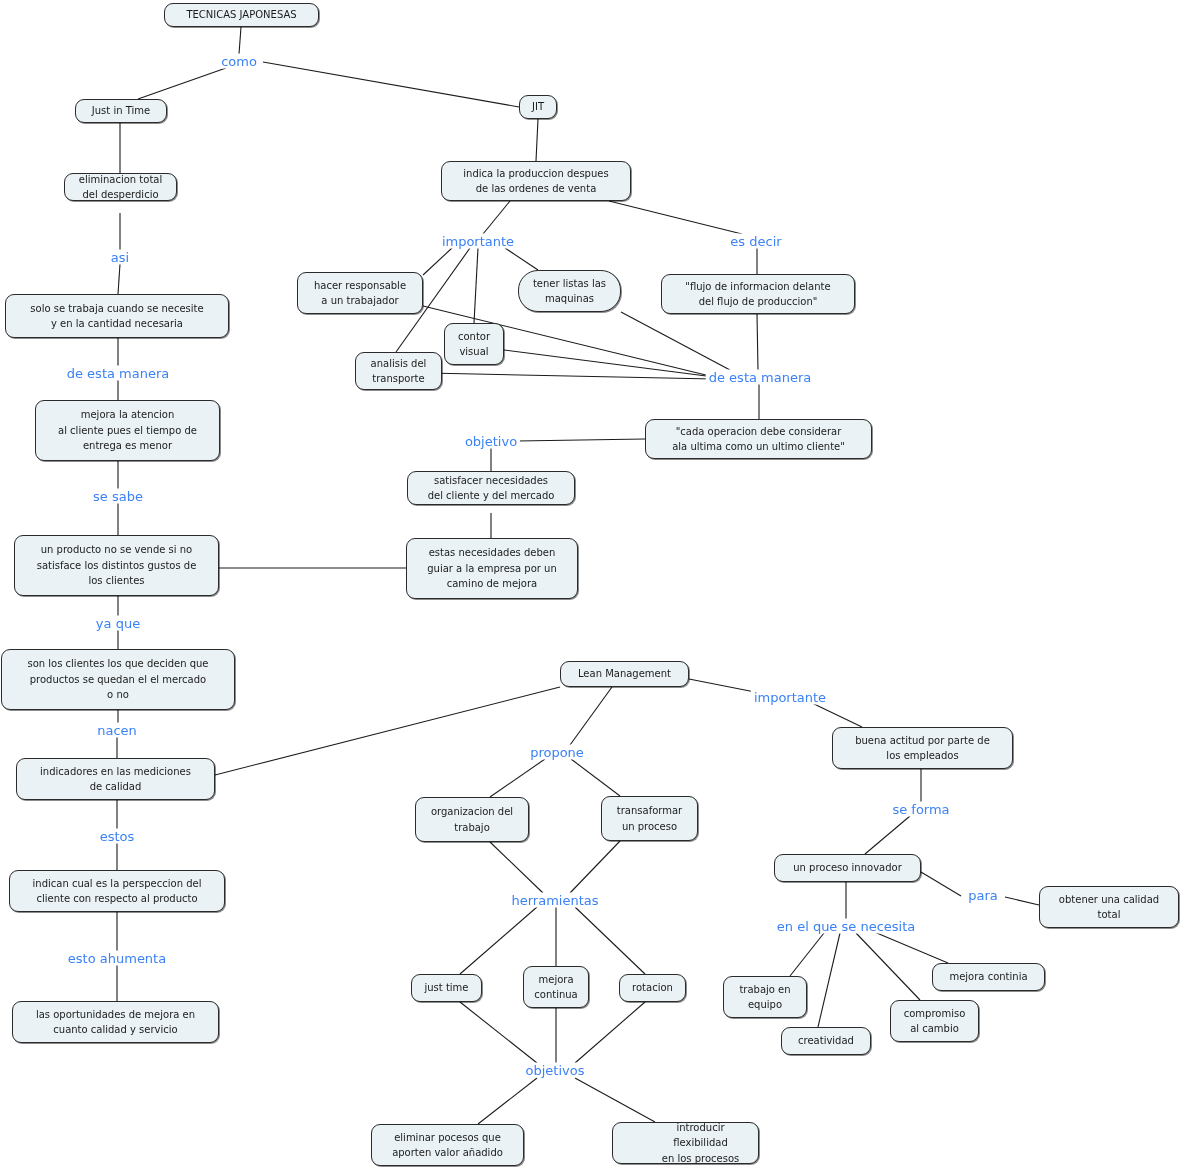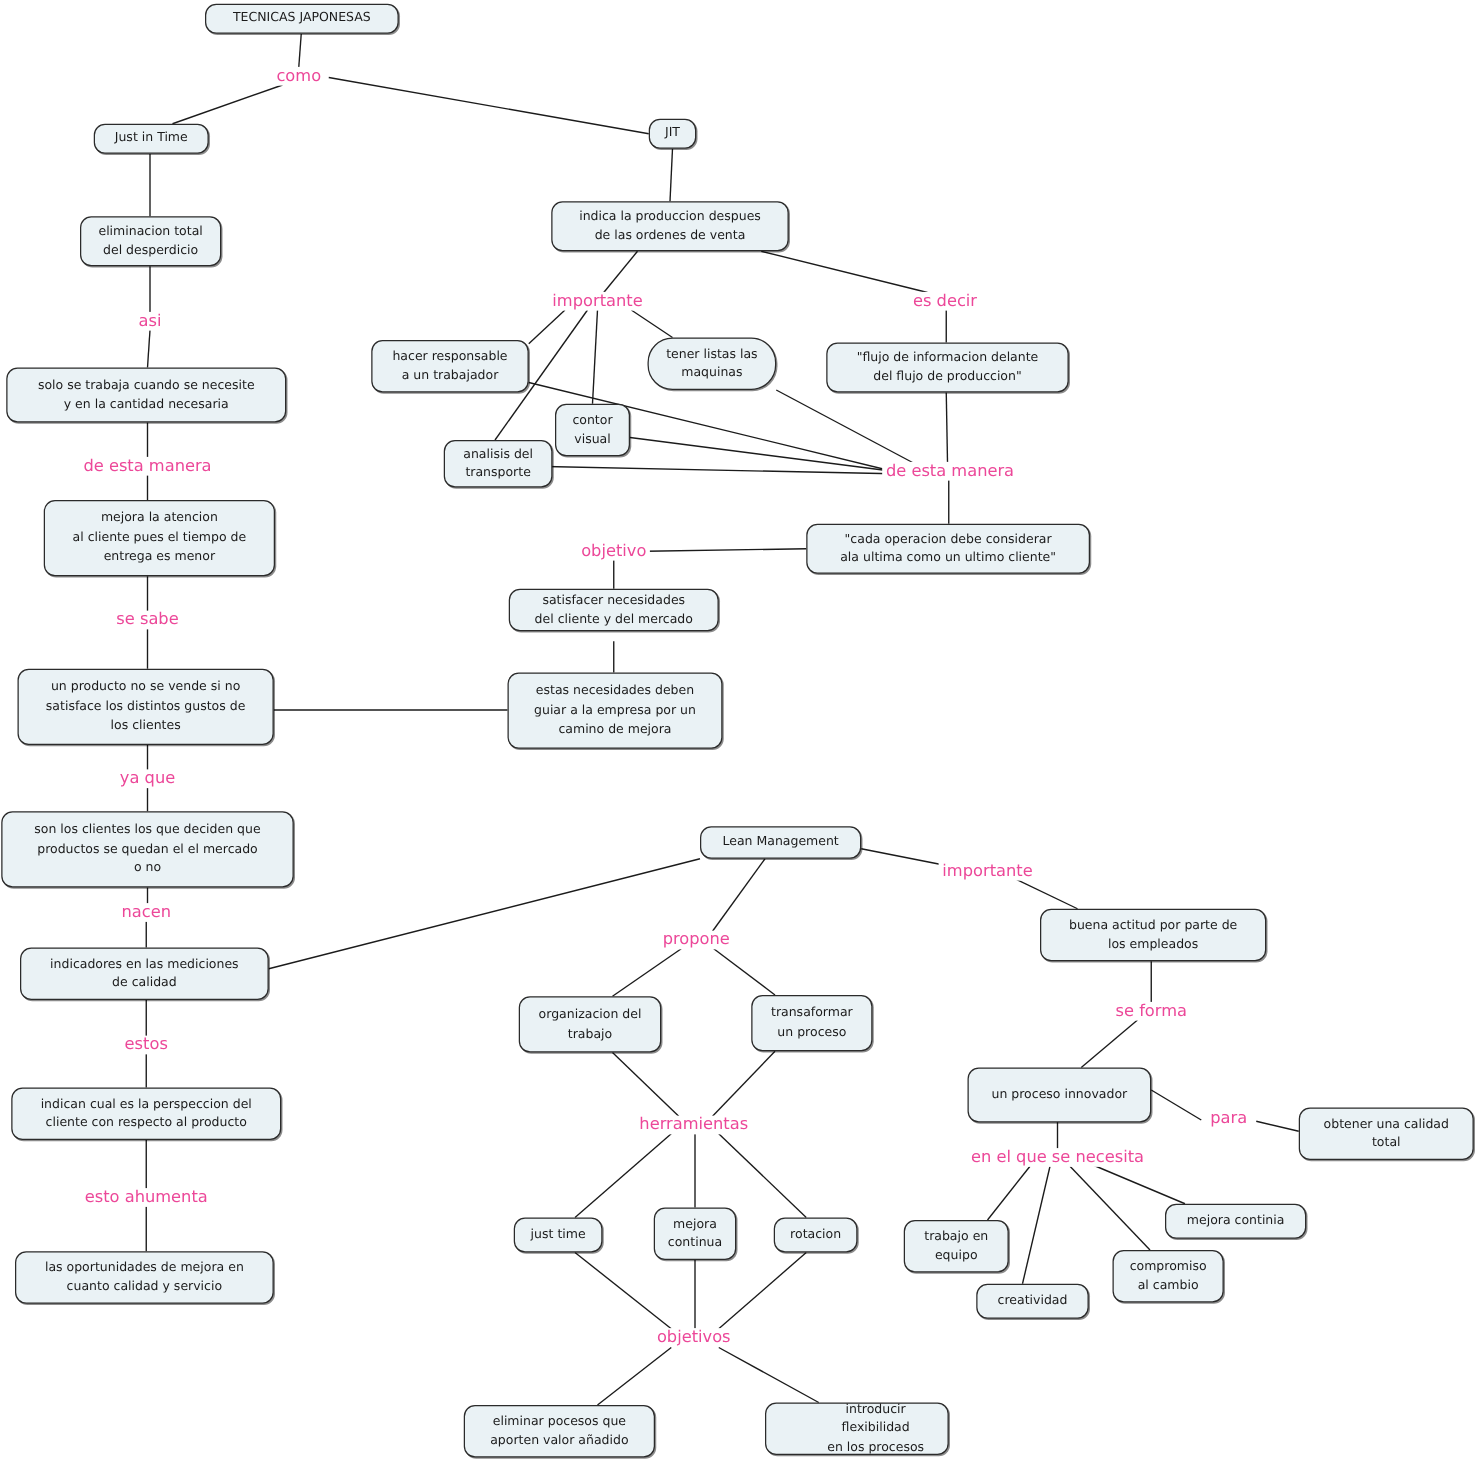--- a/index.html
+++ b/index.html
@@ -38,21 +38,21 @@
     display: flex;
     align-items: center;
     justify-content: center;
     padding: 2px 7px;
     white-space: pre-line;
     box-shadow: 1px 1px 0 rgba(0,0,0,0.45);
   }
   .linklabel {
     position: absolute;
     background: #ffffff;
-    color: #ec4899;
+    color: #3b82f6;
     font-size: 13px;
     line-height: 15px;
     text-align: center;
     white-space: nowrap;
     padding: 0 3px;
     transform: translate(-50%, -50%);
   }
 </style>
 </head>
 <body>
@@ -118,21 +118,21 @@
       <polyline points="460,1002 537,1063" fill="none" stroke="#1b1b1b" stroke-width="1.1"></polyline>
       <polyline points="556,1008 556,1063" fill="none" stroke="#1b1b1b" stroke-width="1.1"></polyline>
       <polyline points="645,1002 575,1063" fill="none" stroke="#1b1b1b" stroke-width="1.1"></polyline>
       <polyline points="537,1078 478,1124" fill="none" stroke="#1b1b1b" stroke-width="1.1"></polyline>
       <polyline points="575,1078 655,1122" fill="none" stroke="#1b1b1b" stroke-width="1.1"></polyline>
     </svg>
   <div id="nodes-layer">
       <div class="node" style="left: 164px; top: 3px; width: 155px; height: 24px;">TECNICAS JAPONESAS</div>
       <div class="node" style="left: 75px; top: 99px; width: 92px; height: 24px;">Just in Time</div>
       <div class="node" style="left: 519px; top: 95px; width: 38px; height: 24px;">JIT</div>
-      <div class="node" style="left: 64px; top: 173px; width: 113px; height: 40px;">eliminacion total
+      <div class="node" style="left: 64px; top: 173px; width: 113px; height: 28px;">eliminacion total
 del desperdicio</div>
       <div class="node" style="left: 441px; top: 161px; width: 190px; height: 40px;">indica la produccion despues
 de las ordenes de venta</div>
       <div class="node" style="left: 5px; top: 294px; width: 224px; height: 44px;">solo se trabaja cuando se necesite
 y en la cantidad necesaria</div>
       <div class="node" style="left: 297px; top: 272px; width: 126px; height: 42px;">hacer responsable
 a un trabajador</div>
       <div class="node" style="left: 518px; top: 270px; width: 103px; height: 42px; border-radius: 20px;">tener listas las
 maquinas</div>
       <div class="node" style="left: 661px; top: 274px; width: 194px; height: 40px;">"flujo de informacion delante
@@ -159,21 +159,21 @@
 o no</div>
       <div class="node" style="left: 560px; top: 661px; width: 129px; height: 26px;">Lean Management</div>
       <div class="node" style="left: 832px; top: 727px; width: 181px; height: 42px;">buena actitud por parte de
 los empleados</div>
       <div class="node" style="left: 16px; top: 758px; width: 199px; height: 42px;">indicadores en las mediciones
 de calidad</div>
       <div class="node" style="left: 415px; top: 797px; width: 114px; height: 45px;">organizacion del
 trabajo</div>
       <div class="node" style="left: 601px; top: 796px; width: 97px; height: 45px;">transaformar
 un proceso</div>
-      <div class="node" style="left: 774px; top: 854px; width: 147px; height: 44px;">un proceso innovador</div>
+      <div class="node" style="left: 774px; top: 854px; width: 147px; height: 28px;">un proceso innovador</div>
       <div class="node" style="left: 9px; top: 870px; width: 216px; height: 42px;">indican cual es la perspeccion del
 cliente con respecto al producto</div>
       <div class="node" style="left: 1039px; top: 886px; width: 140px; height: 42px;">obtener una calidad
 total</div>
       <div class="node" style="left: 932px; top: 963px; width: 113px; height: 28px;">mejora continia</div>
       <div class="node" style="left: 411px; top: 974px; width: 71px; height: 28px;">just time</div>
       <div class="node" style="left: 523px; top: 966px; width: 66px; height: 42px;">mejora
 continua</div>
       <div class="node" style="left: 619px; top: 974px; width: 67px; height: 28px;">rotacion</div>
       <div class="node" style="left: 723px; top: 976px; width: 84px; height: 42px;">trabajo en

